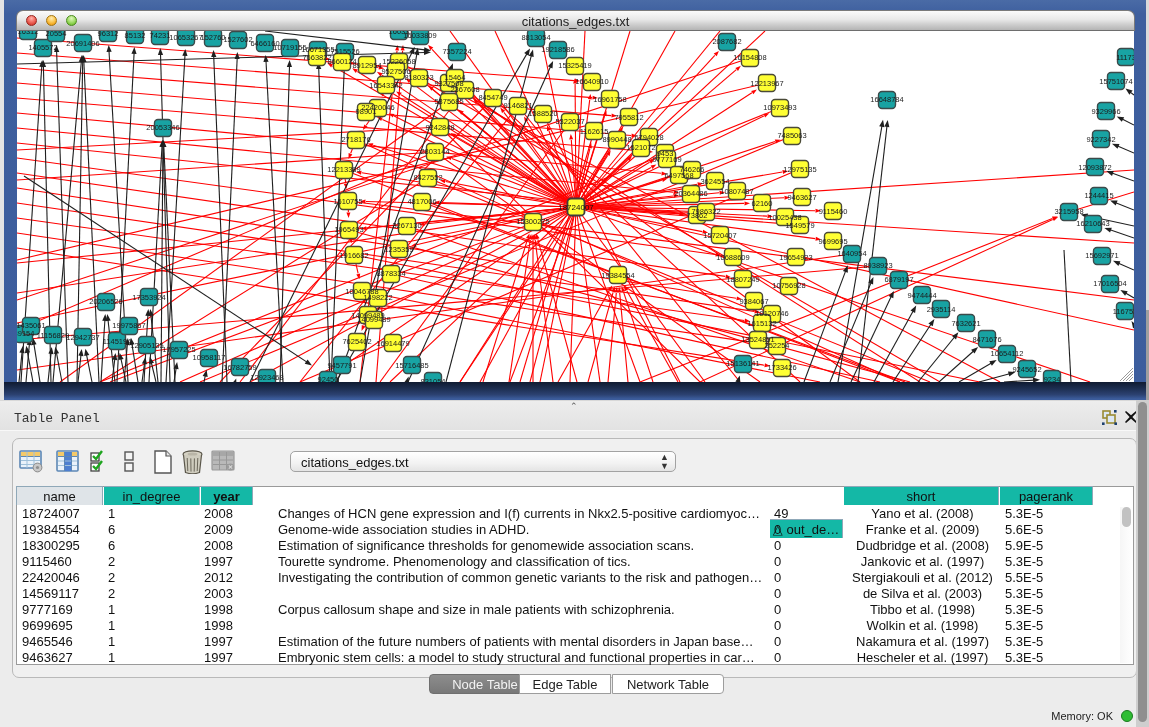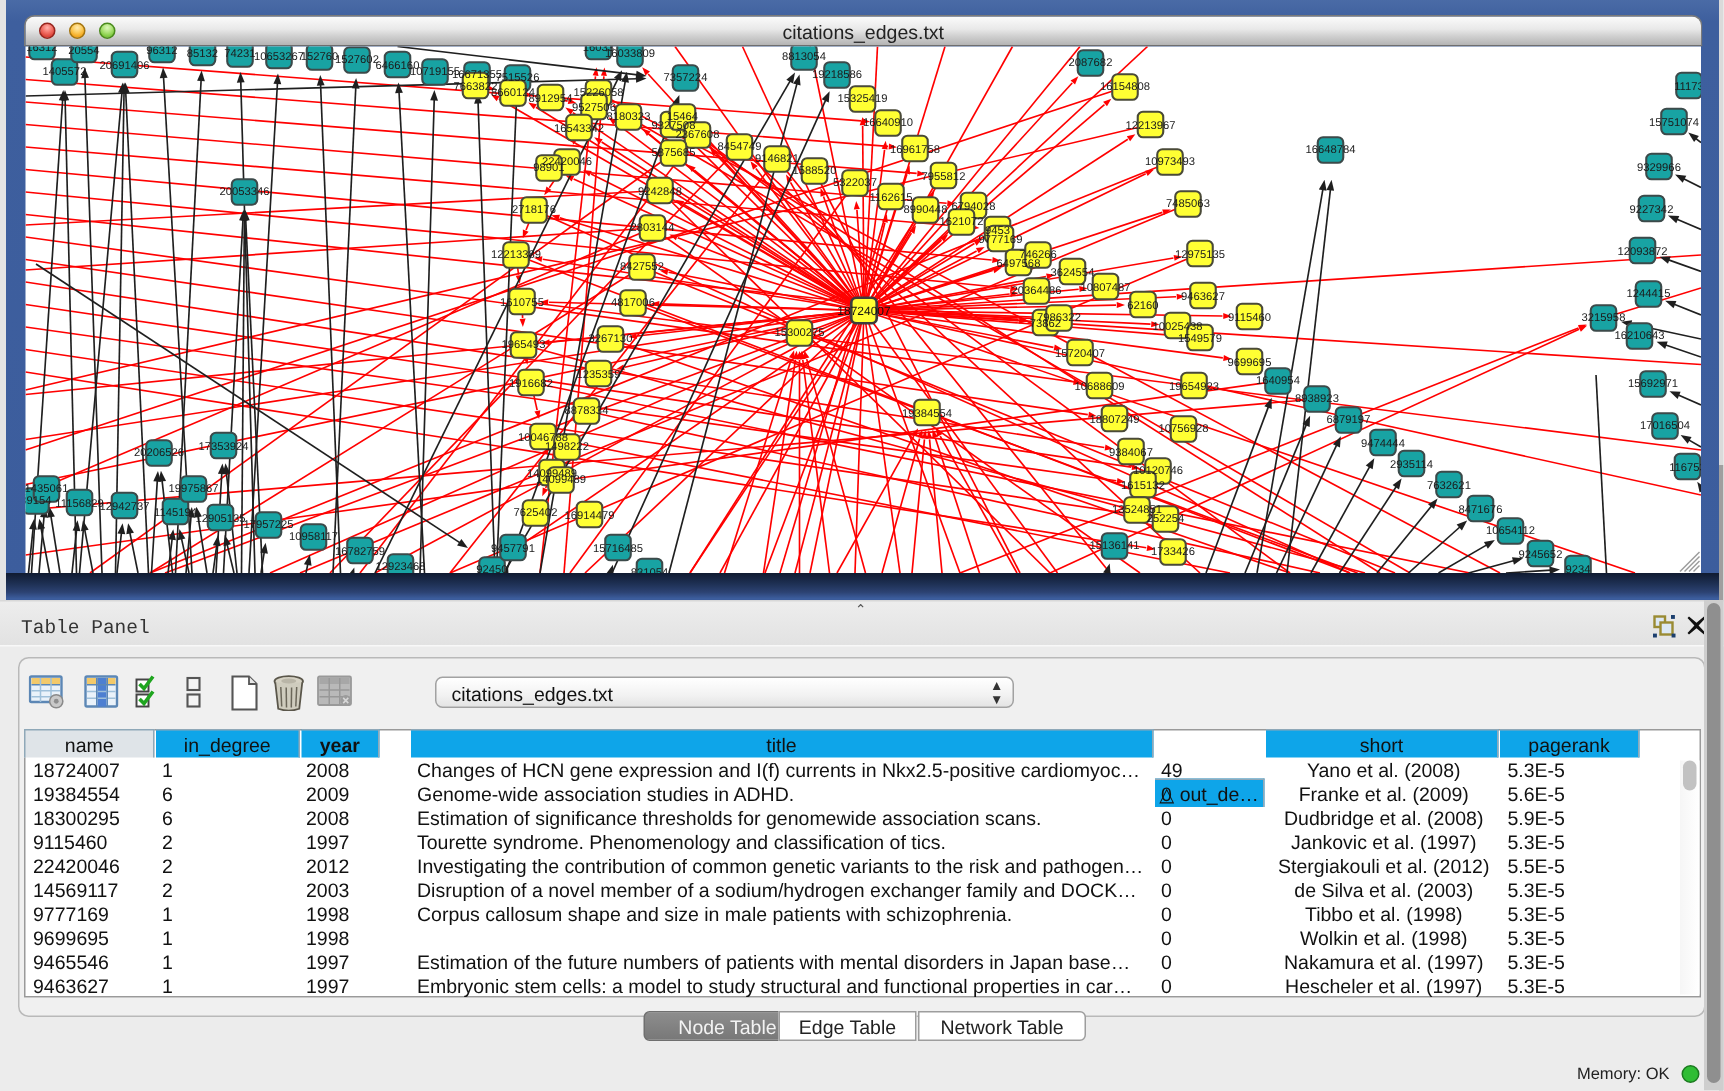--- a/index.html
+++ b/index.html
@@ -27,21 +27,21 @@
  border:1px solid #b9b9b9;border-radius:7px;}
 .tbi{position:absolute;top:450px;}
 .fx{position:absolute;left:248px;top:451px;font-family:"Liberation Serif",serif;font-style:italic;font-weight:bold;font-size:17px;color:#1a1a1a;margin-top:41px;}
 .fx span{font-size:13px;font-weight:bold;}
 .dd{position:absolute;left:290px;top:451px;width:386px;height:21px;border:1px solid #a2a2a2;border-radius:5px;
  background:linear-gradient(#ffffff 0,#f2f2f2 60%,#e4e4e4 100%);font-size:13px;color:#111;}
 .dd .txt{position:absolute;left:10px;top:3px;}
 .dd .ar{position:absolute;right:6px;top:1px;font-size:9px;color:#333;line-height:9px;}
 .tablewrap{position:absolute;left:16px;top:486px;width:1118px;height:179px;background:#fff;border:1px solid #9a9a9a;}
 .thead{position:absolute;left:16px;top:486px;width:1118px;height:19px;font-size:13px;color:#111;}
-.th{position:absolute;top:0;height:19px;line-height:19px;text-align:center;background:#0ea5e9;border-right:1px solid #8fa8b8;border-top:1px solid #8fa8b8;}
+.th{position:absolute;top:0;height:19px;line-height:19px;text-align:center;background:#14b8a6;border-right:1px solid #8fa8b8;border-top:1px solid #8fa8b8;}
 .trow{position:absolute;left:16px;width:1118px;height:16px;font-size:13px;color:#111;line-height:16px;white-space:nowrap;}
 .trow span{position:absolute;display:block;overflow:hidden;}
 .c-name{left:6px;width:90px;}
 .c-ind{left:92px;width:90px;}
 .c-year{left:188px;width:80px;}
 .c-title{left:262px;width:500px;}
 .c-out{left:758px;width:70px;}
 .c-short{left:829px;width:155px;text-align:center;}
 .c-pr{left:989px;width:100px;}
 .tabs{position:absolute;left:429px;top:674px;height:20px;font-size:13px;color:#222;}
@@ -853,21 +853,20 @@
 
 <div class="dd">
     <span class="txt">citations_edges.txt</span>
     <span class="ar">▲<br>▼</span>
   </div>
 <div class="tablewrap"></div>
 <div class="thead">
  <span class="th" style="left:0;width:87px;background:#dfe4e8;border-left:1px solid #8fa8b8;">name</span>
  <span class="th" style="left:88px;width:96px;">in_degree</span>
  <span class="th" style="left:185px;width:52px;font-weight:bold;">year</span>
- <span class="th" style="left:258px;width:495px;">title</span>
  <span class="th" style="left:754px;width:73px;margin-top:33px;">△ out_de…</span>
  <span class="th" style="left:828px;width:155px;">short</span>
  <span class="th" style="left:984px;width:93px;">pagerank</span>
 </div>
 <div class="trow" style="top:506px">
     <span class="c-name">18724007</span>
     <span class="c-ind">1</span>
     <span class="c-year">2008</span>
     <span class="c-title">Changes of HCN gene expression and I(f) currents in Nkx2.5-positive cardiomyoc…</span>
     <span class="c-out">49</span>
@@ -907,21 +906,20 @@
     <span class="c-year">2012</span>
     <span class="c-title">Investigating the contribution of common genetic variants to the risk and pathogen…</span>
     <span class="c-out">0</span>
     <span class="c-short">Stergiakouli et al. (2012)</span>
     <span class="c-pr">5.5E-5</span>
   </div>
 <div class="trow" style="top:586px">
     <span class="c-name">14569117</span>
     <span class="c-ind">2</span>
     <span class="c-year">2003</span>
-    <span class="c-title">Disruption of a novel member of a sodium/hydrogen exchanger family and DOCK…</span>
     <span class="c-out">0</span>
     <span class="c-short">de Silva et al. (2003)</span>
     <span class="c-pr">5.3E-5</span>
   </div>
 <div class="trow" style="top:602px">
     <span class="c-name">9777169</span>
     <span class="c-ind">1</span>
     <span class="c-year">1998</span>
     <span class="c-title">Corpus callosum shape and size in male patients with schizophrenia.</span>
     <span class="c-out">0</span>

